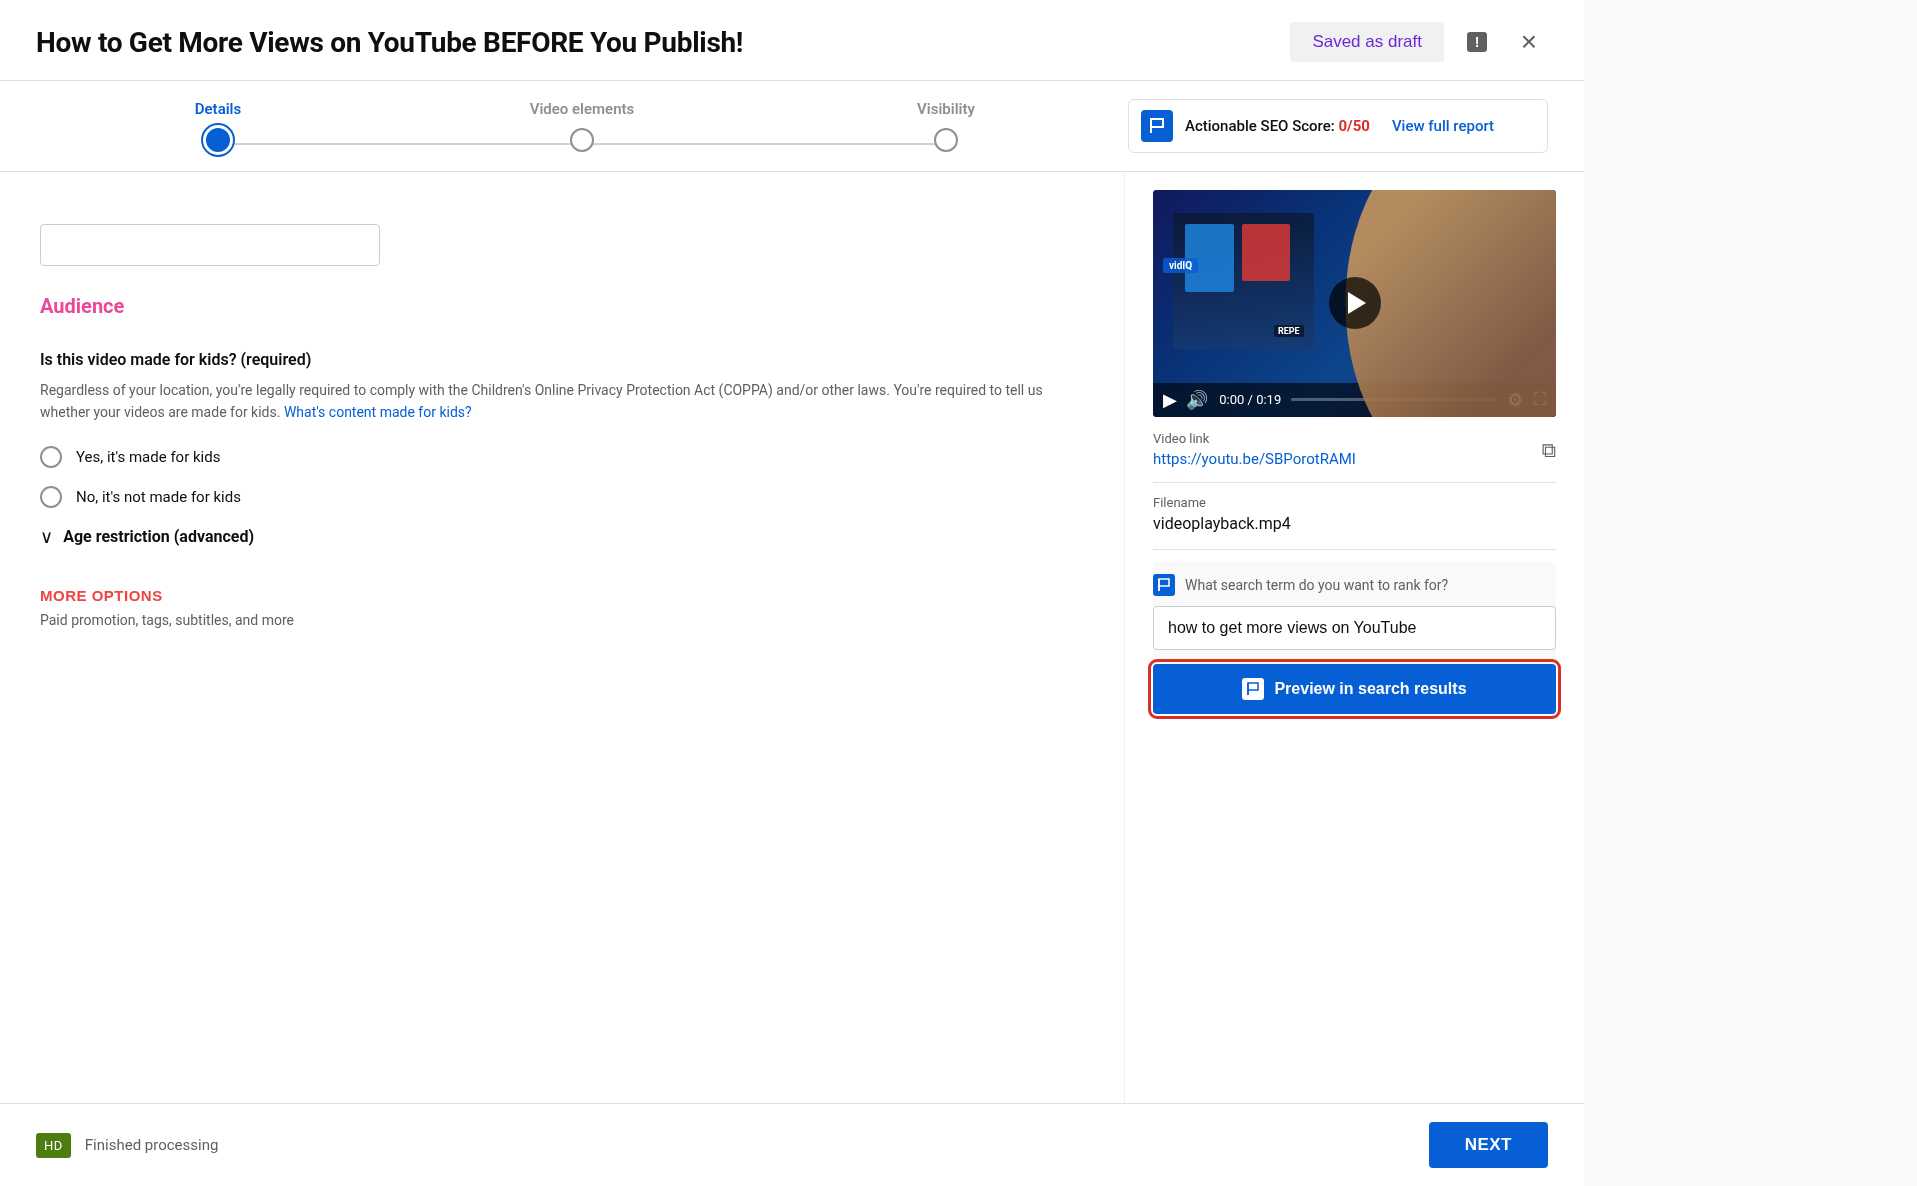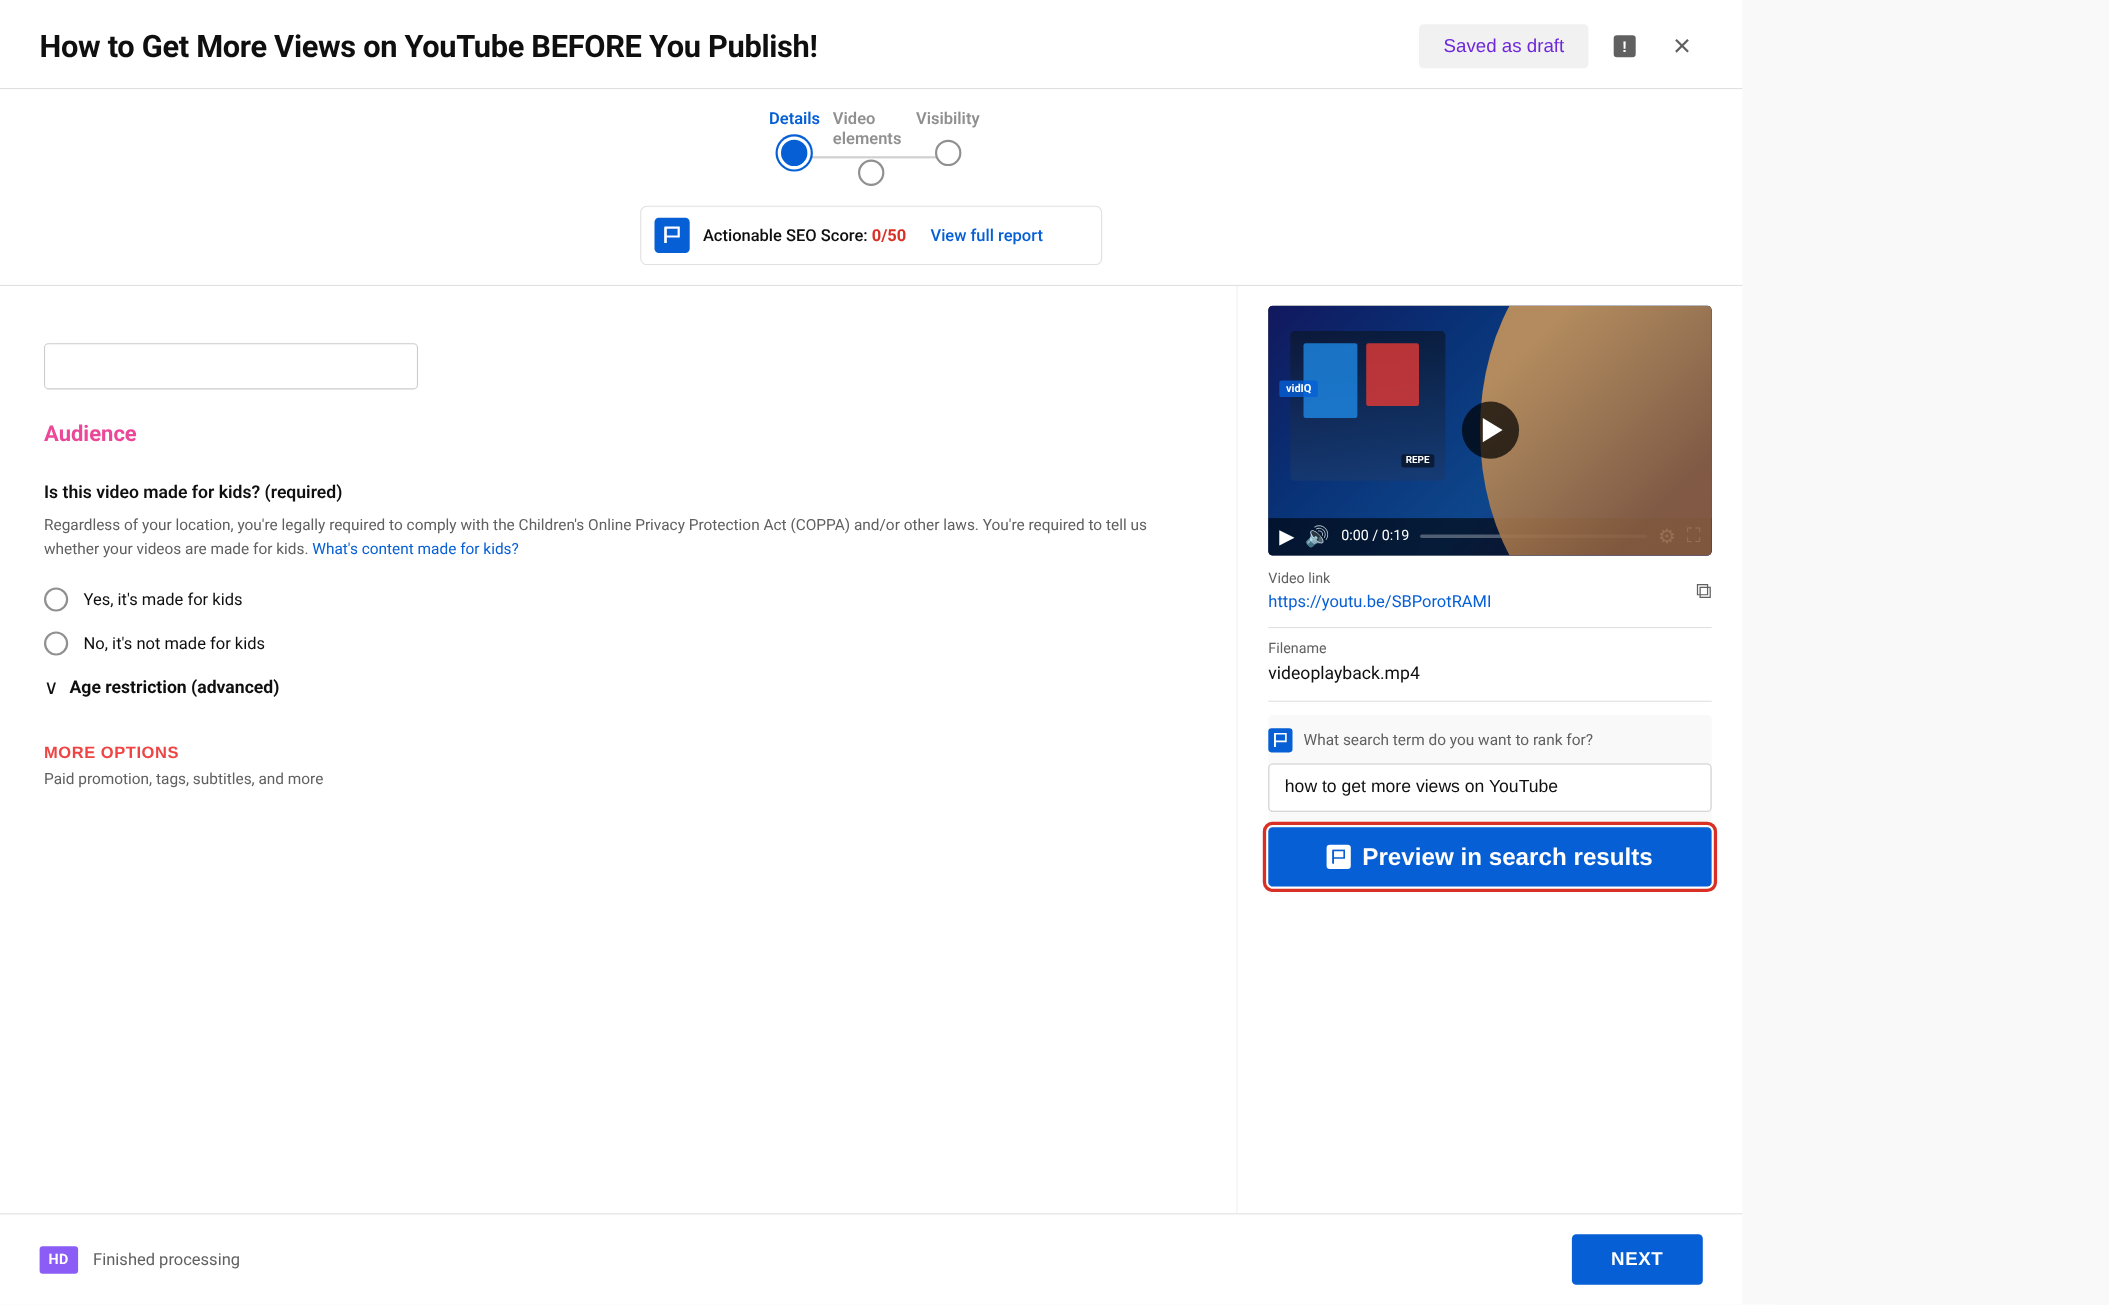--- a/index.html
+++ b/index.html
@@ -70,21 +70,20 @@
       width: 38px;
       height: 38px;
     }
     
     .steps-bar {
       display: flex;
       align-items: center;
       padding: 18px 36px 0 36px;
       border-bottom: 1px solid #e0e0e0;
       position: relative;
-      flex-direction: column;
     }
     .steps-left {
       display: flex;
       align-items: flex-start;
       gap: 0;
       flex: 1;
       padding-bottom: 18px;
     }
     .step-item {
       display: flex;
@@ -408,21 +407,21 @@
       outline: none;
       margin-bottom: 14px;
     }
     .preview-btn {
       width: 100%;
       background: #065fd4;
       color: #fff;
       border: none;
       border-radius: 4px;
       padding: 14px 0;
-      font-size: 22px;
+      font-size: 16px;
       font-weight: 600;
       cursor: pointer;
       display: flex;
       align-items: center;
       justify-content: center;
       gap: 10px;
       outline: 3px solid #d93025;
       outline-offset: 2px;
     }
     .preview-icon {
@@ -442,24 +441,24 @@
       padding: 18px 36px;
       border-top: 1px solid #e0e0e0;
       background: #fff;
     }
     .footer-left {
       display: flex;
       align-items: center;
       gap: 14px;
     }
     .hd-badge {
-      background: #8b5cf6;
+      background: #4d7c0f;
       color: #fff;
       font-size: 13px;
-      font-weight: 700;
+      font-weight: 400;
       border-radius: 3px;
       padding: 5px 8px;
       letter-spacing: 0.5px;
     }
     .processing-text {
       font-size: 15px;
       color: #606060;
     }
     .next-btn {
       background: #065fd4;

